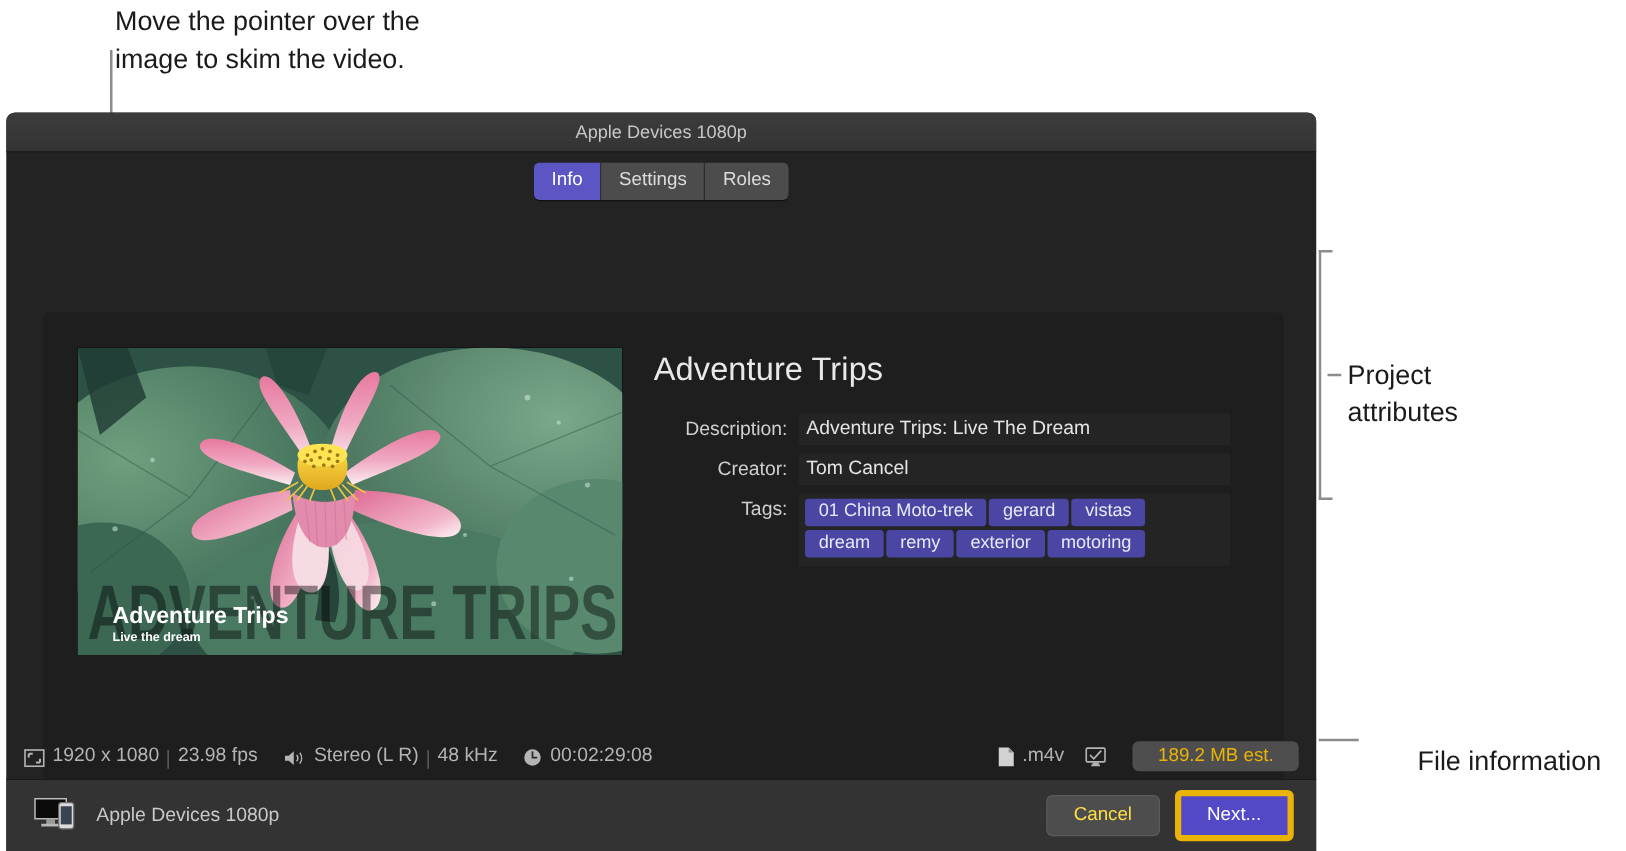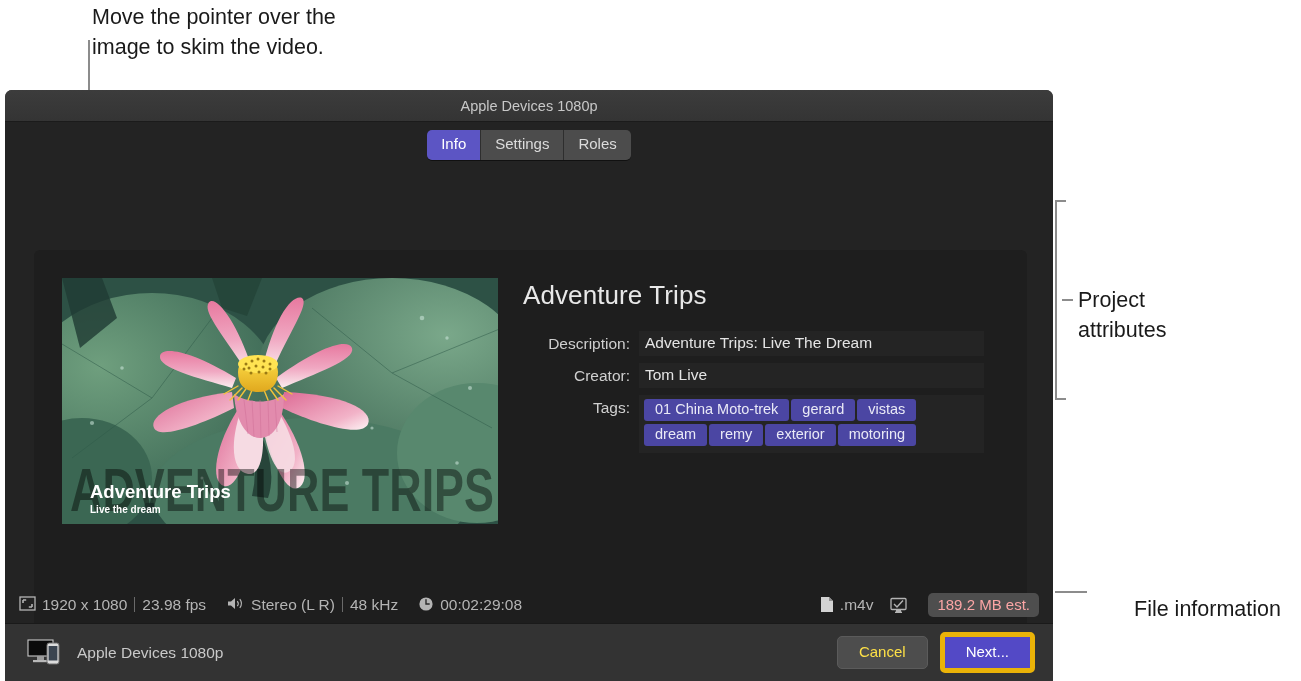--- a/index.html
+++ b/index.html
@@ -171,36 +171,36 @@
   .statusbar {
     position: absolute;
     left: 14px; right: 14px;
     bottom: 60px;
     height: 32px;
     display: flex;
     align-items: center;
     color: #b4b4b4;
     font-size: 15.5px;
   }
-  .sb-group { display: flex; align-items: flex-start; }
+  .sb-group { display: flex; align-items: flex-end; }
   .sb-icon { display: inline-flex; align-items: center; margin-right: 6px; }
   .sb-sep {
     display: inline-block;
     width: 1px; height: 15px;
     background: #6a6a6a;
     margin: 0 7px;
     position: relative; top: 1px;
   }
   .sb-gap { width: 20px; }
   .spacer { flex: 1 1 auto; }
   .sb-size-badge {
     background: #4e4e4e;
-    color: #fca5a5;
+    color: #eab308;
     border-radius: 5px;
-    padding: 3px 9px 4px;
+    padding: 3px 20px 4px;
     font-size: 15px;
     margin-left: 14px;
   }
 
   
   .bottombar {
     position: absolute;
     left: 0; right: 0; bottom: 0;
     height: 58px;
     background: #333333;
@@ -391,21 +391,21 @@
         <div class="attrs">
           <div class="proj-title">Adventure Trips</div>
 
           <div class="row">
             <div class="row-label">Description:</div>
             <div class="row-value">Adventure Trips: Live The Dream</div>
           </div>
 
           <div class="row">
             <div class="row-label">Creator:</div>
-            <div class="row-value">Tom Live</div>
+            <div class="row-value">Tom Cancel</div>
           </div>
 
           <div class="row">
             <div class="row-label">Tags:</div>
             <div class="tags-box">
               <span class="tag">01 China Moto-trek</span><span class="tag">gerard</span><span class="tag">vistas</span><span class="tag">dream</span><span class="tag">remy</span><span class="tag">exterior</span><span class="tag">motoring</span>
             </div>
           </div>
         </div>
 

